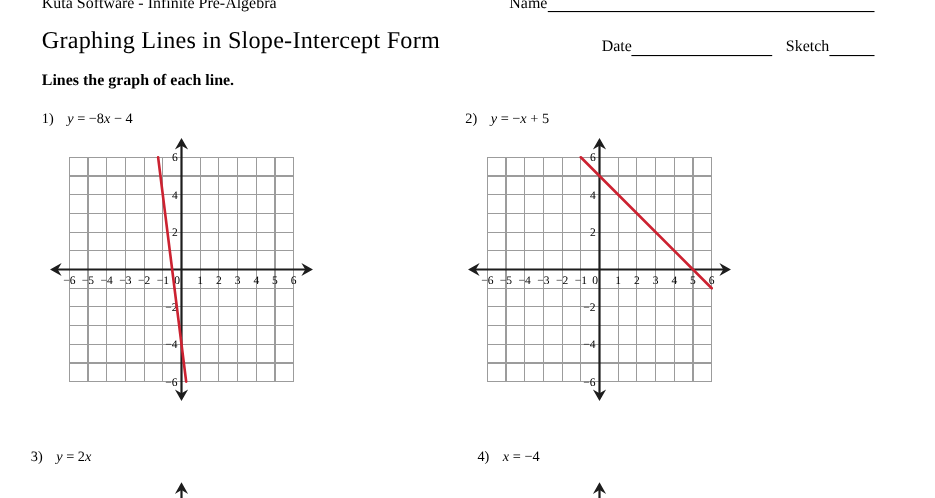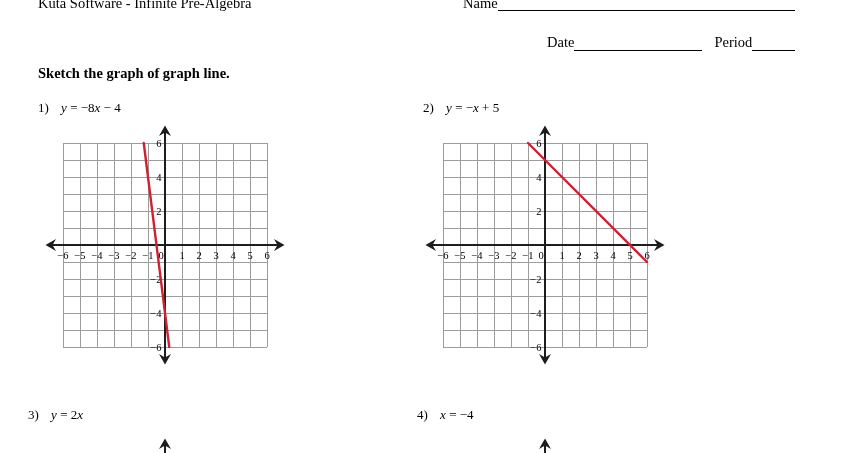--- a/index.html
+++ b/index.html
@@ -15,49 +15,50 @@
   .date-row{left:547px;top:34px;width:248px;display:flex;font-size:14.5px;align-items:flex-end;}
   .date-blank{width:128px;}
   .period-lbl{margin-left:12px;}
   .period-blank{flex:1;}
   .instructions{left:38px;top:65px;font-size:14.5px;font-weight:bold;white-space:nowrap;}
   .problem{font-size:13px;white-space:nowrap;}
   .pnum{margin-right:9px;}
   .p1{left:38px;top:100px;}
   .p2{left:423px;top:100px;}
   .p3{left:28px;top:407px;}
-  .p4{left:417px;top:407px;}
+  .p4{left:434px;top:407px;}
   .graph{width:244px;height:244px;}
   .g1{left:43px;top:123px;}
   .g2{left:423px;top:123px;}
   .g3{left:43px;top:436px;}
   .g4{left:423px;top:436px;}
   .peq i{font-style:italic;}
 </style>
 </head>
 <body>
 
 <div class="page">
 
   <div class="abs software-line">Kuta Software - Infinite Pre-Algebra</div>
 
   <div class="abs name-row">
     <span>Name</span>
     <span class="blank"></span>
   </div>
 
+  <h1 class="abs title">Graphing Lines in Slope-Intercept Form</h1>
 
   <div class="abs date-row">
     <span>Date</span>
     <span class="blank date-blank"></span>
-    <span class="period-lbl">Period</span>
+    <span class="period-lbl">Sketch</span>
     <span class="blank period-blank"></span>
   </div>
 
-  <div class="abs instructions">Sketch the graph of graph line.</div>
+  <div class="abs instructions">Lines the graph of each line.</div>
 
   <div class="abs problem p1">
     <span class="pnum">1)</span>
     <span class="peq"><i>y</i> = −8<i>x</i> − 4</span>
   </div>
   <div class="abs problem p2">
     <span class="pnum">2)</span>
     <span class="peq"><i>y</i> = −<i>x</i> + 5</span>
   </div>
   <div class="abs problem p3">

